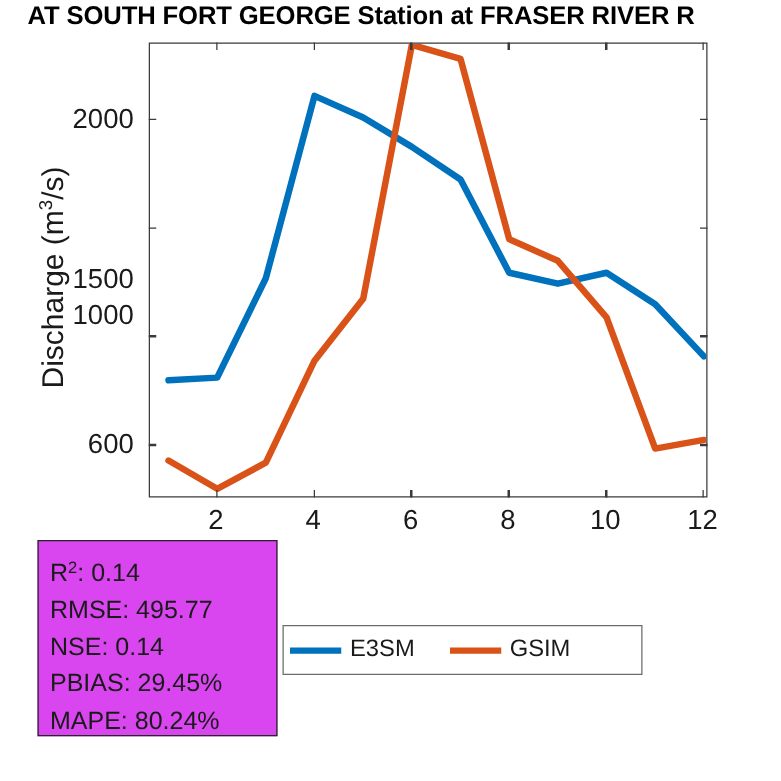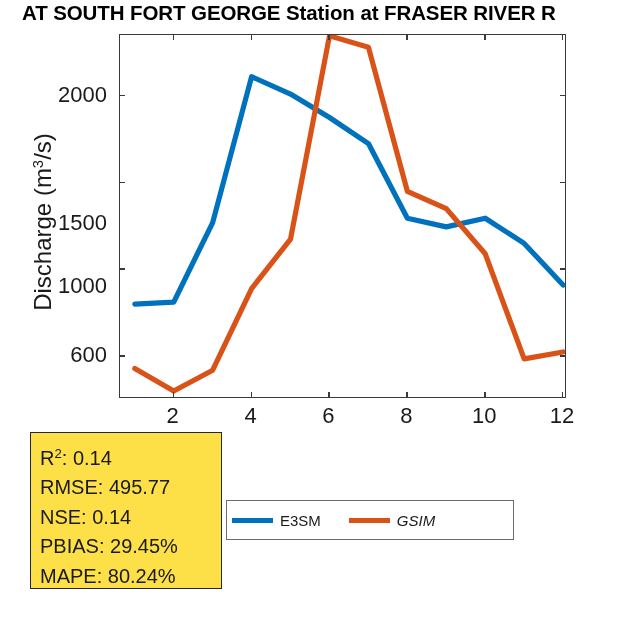--- a/index.html
+++ b/index.html
@@ -78,31 +78,31 @@
     left:226px; top:500px;
     width:288px; height:40px;
     border:1.2px solid #6b6b6b;
     background:#fff;
     box-sizing:border-box;
     display:flex;
     align-items:center;
   }
   .legend-entry{display:flex;align-items:center;white-space:nowrap;}
   .legend-swatch{width:41px;height:5px;display:block;margin-right:7px;}
-  .legend-label{font-size:15px;color:#1a1a1a;}
+  .legend-label{font-size:19px;color:#1a1a1a;}
   #legend-entry-e3sm{margin-left:5px;}
-  #legend-entry-gsim{margin-left:28px;font-style:italic;}
+  #legend-entry-gsim{margin-left:28px;}
 
   
   #stats-box{
     position:absolute;
     left:30px; top:432px;
     width:192px; height:157px;
     border:1.4px solid #262626;
-    background:#fde047;
+    background:#d946ef;
     box-sizing:border-box;
     padding:6px 0 0 9px;
   }
   .stats-line{
     font-size:20px;
     color:#1a1a1a;
     line-height:29.5px;
     white-space:nowrap;
   }
   .stats-line sup{font-size:0.66em;vertical-align:0.5em;}
@@ -138,21 +138,21 @@
       <div class="tick tick-x top" style="left: 484.232px;"></div>
       <div class="ticklabel ticklabel-x" style="left: 484.232px;">10</div>
       <div class="tick tick-x " style="left: 562.106px;"></div>
       <div class="tick tick-x top" style="left: 562.106px;"></div>
       <div class="ticklabel ticklabel-x" style="left: 562.106px;">12</div>
       <div class="tick tick-y " style="top: 355.279px;"></div>
       <div class="tick tick-y right" style="top: 355.279px;"></div>
       <div class="ticklabel ticklabel-y" style="top: 355.279px; left: 0px; width: 107px;">600</div>
       <div class="tick tick-y " style="top: 268.447px;"></div>
       <div class="tick tick-y right" style="top: 268.447px;"></div>
-      <div class="ticklabel ticklabel-y" style="top: 286px; left: 0px; width: 107px;">1000</div>
+      <div class="ticklabel ticklabel-y" style="top: 252px; left: 0px; width: 107px;">1000</div>
       <div class="tick tick-y " style="top: 181.615px;"></div>
       <div class="tick tick-y right" style="top: 181.615px;"></div>
       <div class="ticklabel ticklabel-y" style="top: 181.615px; left: 0px; width: 107px; margin-top: 41px;">1500</div>
       <div class="tick tick-y " style="top: 94.7824px;"></div>
       <div class="tick tick-y right" style="top: 94.7824px;"></div>
       <div class="ticklabel ticklabel-y" style="top: 94.7824px; left: 0px; width: 107px;">2000</div>
     </div>
 
 
   <div id="yaxis-title"><span>Discharge (m</span><sup>3</sup><span>/s)</span></div>

